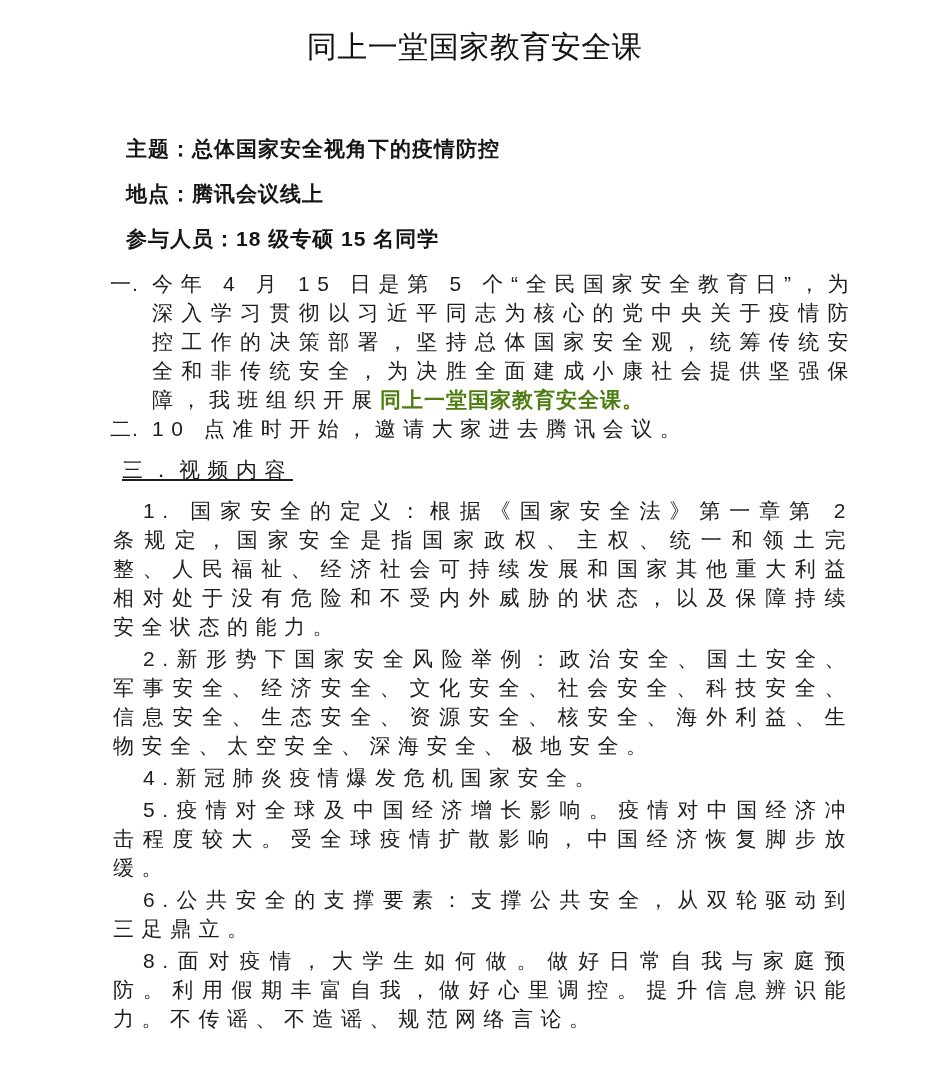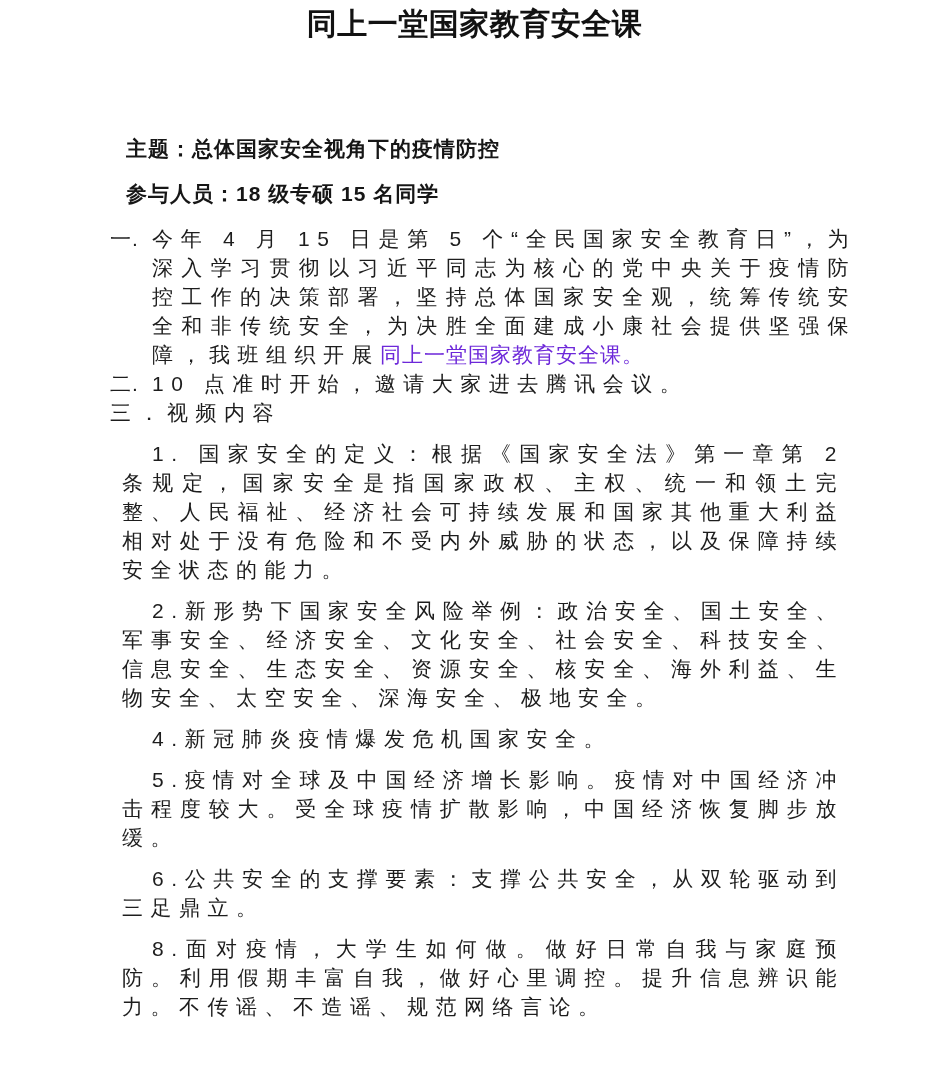--- a/index.html
+++ b/index.html
@@ -9,24 +9,24 @@
     color: #1d1d1d;
   }
   .page {
     position: relative;
     width: 949px; height: 1072px;
     background: #ffffff;
     overflow: hidden;
   }
   .title {
     margin: 0;
-    padding-top: 4px;
+    padding-top: 27px;
     text-align: center;
     font-size: 30px;
-    font-weight: 700;
+    font-weight: 400;
     letter-spacing: 0.5px;
     color: #121212;
   }
   .content {
     position: absolute;
     left: 110px;
     top: 118px;
     width: 746px;
     font-size: 21px;
     line-height: 29px;
@@ -44,48 +44,50 @@
     text-align: justify;
     text-justify: inter-character;
     letter-spacing: 7.5px;
   }
   .li .marker {
     position: absolute;
     left: 0;
     letter-spacing: 1px;
   }
   .sub {
-    margin: 12px;
+    margin: 3px;
     text-indent: 30px;
     text-align: justify;
     text-justify: inter-character;
     letter-spacing: 7.5px;
   }
   .plain {
-    margin: 0;
+    margin: 12px;
     letter-spacing: 7.5px;
+    text-decoration: underline;
   }
   .bold-inline {
-    font-weight: 400;
+    font-weight: 700;
     letter-spacing: 1px;
-    color: #6d28d9;
+    color: #4d7c0f;
   }
 </style>
 </head>
 <body>
 
 <div class="page">
 
   <h1 class="title">同上一堂国家教育安全课</h1>
 
   <div class="content">
 
     <p class="meta"><span>主题：</span><span>总体国家安全视角下的疫情防控</span></p>
 
 
+    <p class="meta"><span>地点：</span><span>腾讯会议线上</span></p>
 
     <p class="meta"><span>参与人员：</span><span>18 级专硕 15 名同学</span></p>
 
 
     <div class="li">
       <span class="marker">一.</span><span>今年 4 月 15 日是第 5 个“全民国家安全教育日”，为深入学习贯彻以习近平同志为核心的党中央关于疫情防控工作的决策部署，坚持总体国家安全观，统筹传统安全和非传统安全，为决胜全面建成小康社会提供坚强保障，我班组织开展</span><span class="bold-inline">同上一堂国家教育安全课。</span>
     </div>
 
     <div class="li">
       <span class="marker">二.</span><span>10 点准时开始，邀请大家进去腾讯会议。</span>

